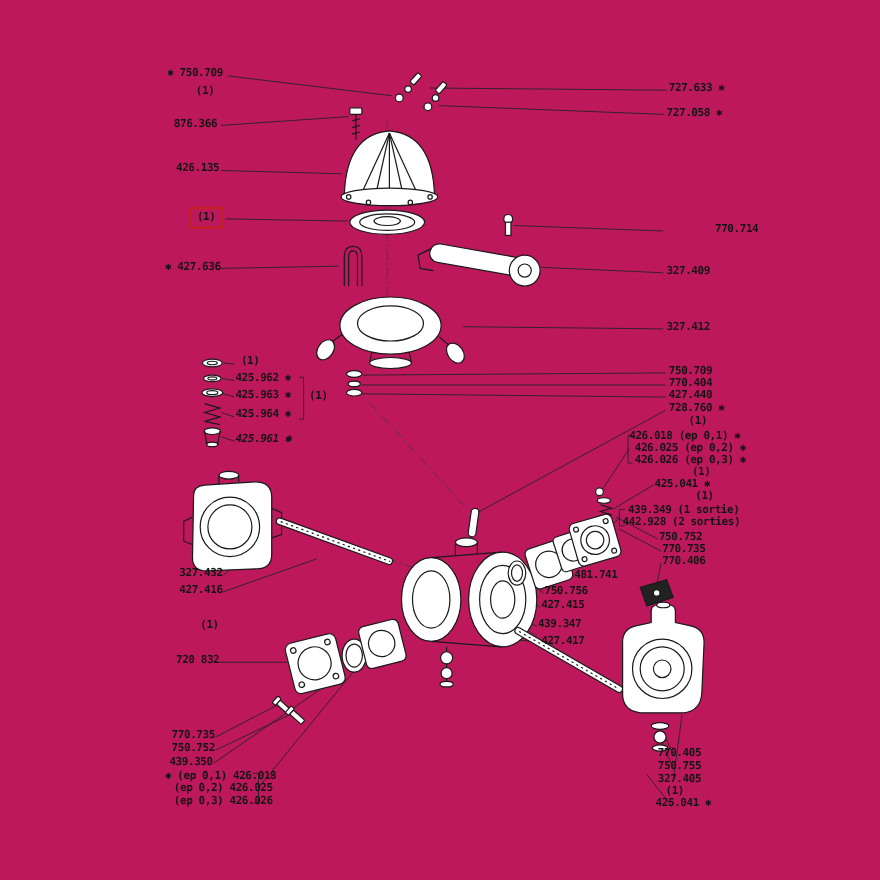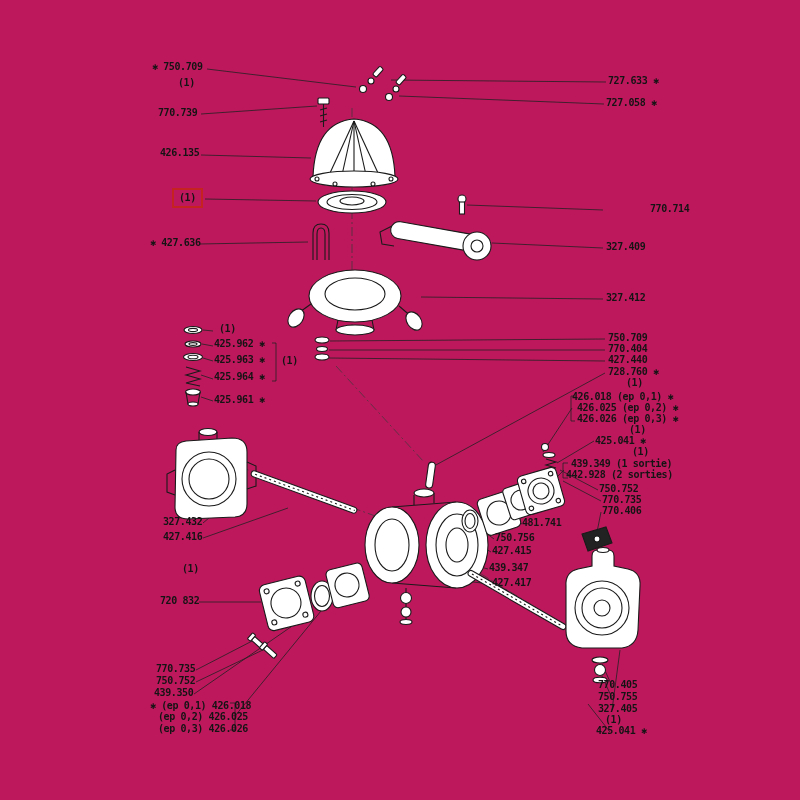--- a/index.html
+++ b/index.html
@@ -280,40 +280,40 @@
           <rect x="264" y="642" width="8" height="4" rx="1"></rect>
         </g>
       </g>
 
     </g>
   </svg>
 
   <div id="labels">
       <div class="part-label" style="left: 152px; top: 62px;">✱ 750.709</div>
       <div class="part-label" style="left: 178px; top: 78px;">(1)</div>
-      <div class="part-label" style="left: 158px; top: 108px;">770.739</div>
+      <div class="part-label" style="left: 158px; top: 108px;">876.366</div>
       <div class="part-label" style="left: 160px; top: 148px;">426.135</div>
       <div class="part-label highlight" style="left: 172px; top: 188px; border-color: rgb(197, 34, 34);">(1)</div>
       <div class="part-label" style="left: 150px; top: 238px;">✱ 427.636</div>
       <div class="part-label" style="left: 608px; top: 76px;">727.633 ✱</div>
       <div class="part-label" style="left: 606px; top: 98px;">727.058 ✱</div>
       <div class="part-label" style="left: 606px; top: 204px; margin-left: 44px;">770.714</div>
       <div class="part-label" style="left: 606px; top: 242px;">327.409</div>
       <div class="part-label" style="left: 606px; top: 293px;">327.412</div>
       <div class="part-label" style="left: 608px; top: 333px;">750.709</div>
       <div class="part-label" style="left: 608px; top: 344px;">770.404</div>
       <div class="part-label" style="left: 608px; top: 355px;">427.440</div>
       <div class="part-label" style="left: 608px; top: 367px;">728.760 ✱</div>
       <div class="part-label" style="left: 626px; top: 378px;">(1)</div>
       <div class="part-label" style="left: 219px; top: 324px;">(1)</div>
       <div class="part-label" style="left: 214px; top: 339px;">425.962 ✱</div>
       <div class="part-label" style="left: 214px; top: 355px;">425.963 ✱</div>
       <div class="part-label" style="left: 281px; top: 356px;">(1)</div>
       <div class="part-label" style="left: 214px; top: 372px;">425.964 ✱</div>
-      <div class="part-label" style="left: 214px; top: 395px;">425.961 ✱</div>
+      <div class="part-label" style="left: 214px; top: 395px; font-style: italic;">425.961 ✱</div>
       <div class="part-label" style="left: 572px; top: 392px; text-align: center;">426.018 (ep 0,1) ✱</div>
       <div class="part-label" style="left: 577px; top: 403px;">426.025 (ep 0,2) ✱</div>
       <div class="part-label" style="left: 577px; top: 414px; text-align: center;">426.026 (ep 0,3) ✱</div>
       <div class="part-label" style="left: 629px; top: 425px;">(1)</div>
       <div class="part-label" style="left: 595px; top: 436px;">425.041 ✱</div>
       <div class="part-label" style="left: 632px; top: 447px;">(1)</div>
       <div class="part-label" style="left: 571px; top: 459px;">439.349 (1 sortie)</div>
       <div class="part-label" style="left: 566px; top: 470px;">442.928 (2 sorties)</div>
       <div class="part-label" style="left: 599px; top: 484px;">750.752</div>
       <div class="part-label" style="left: 602px; top: 495px;">770.735</div>

